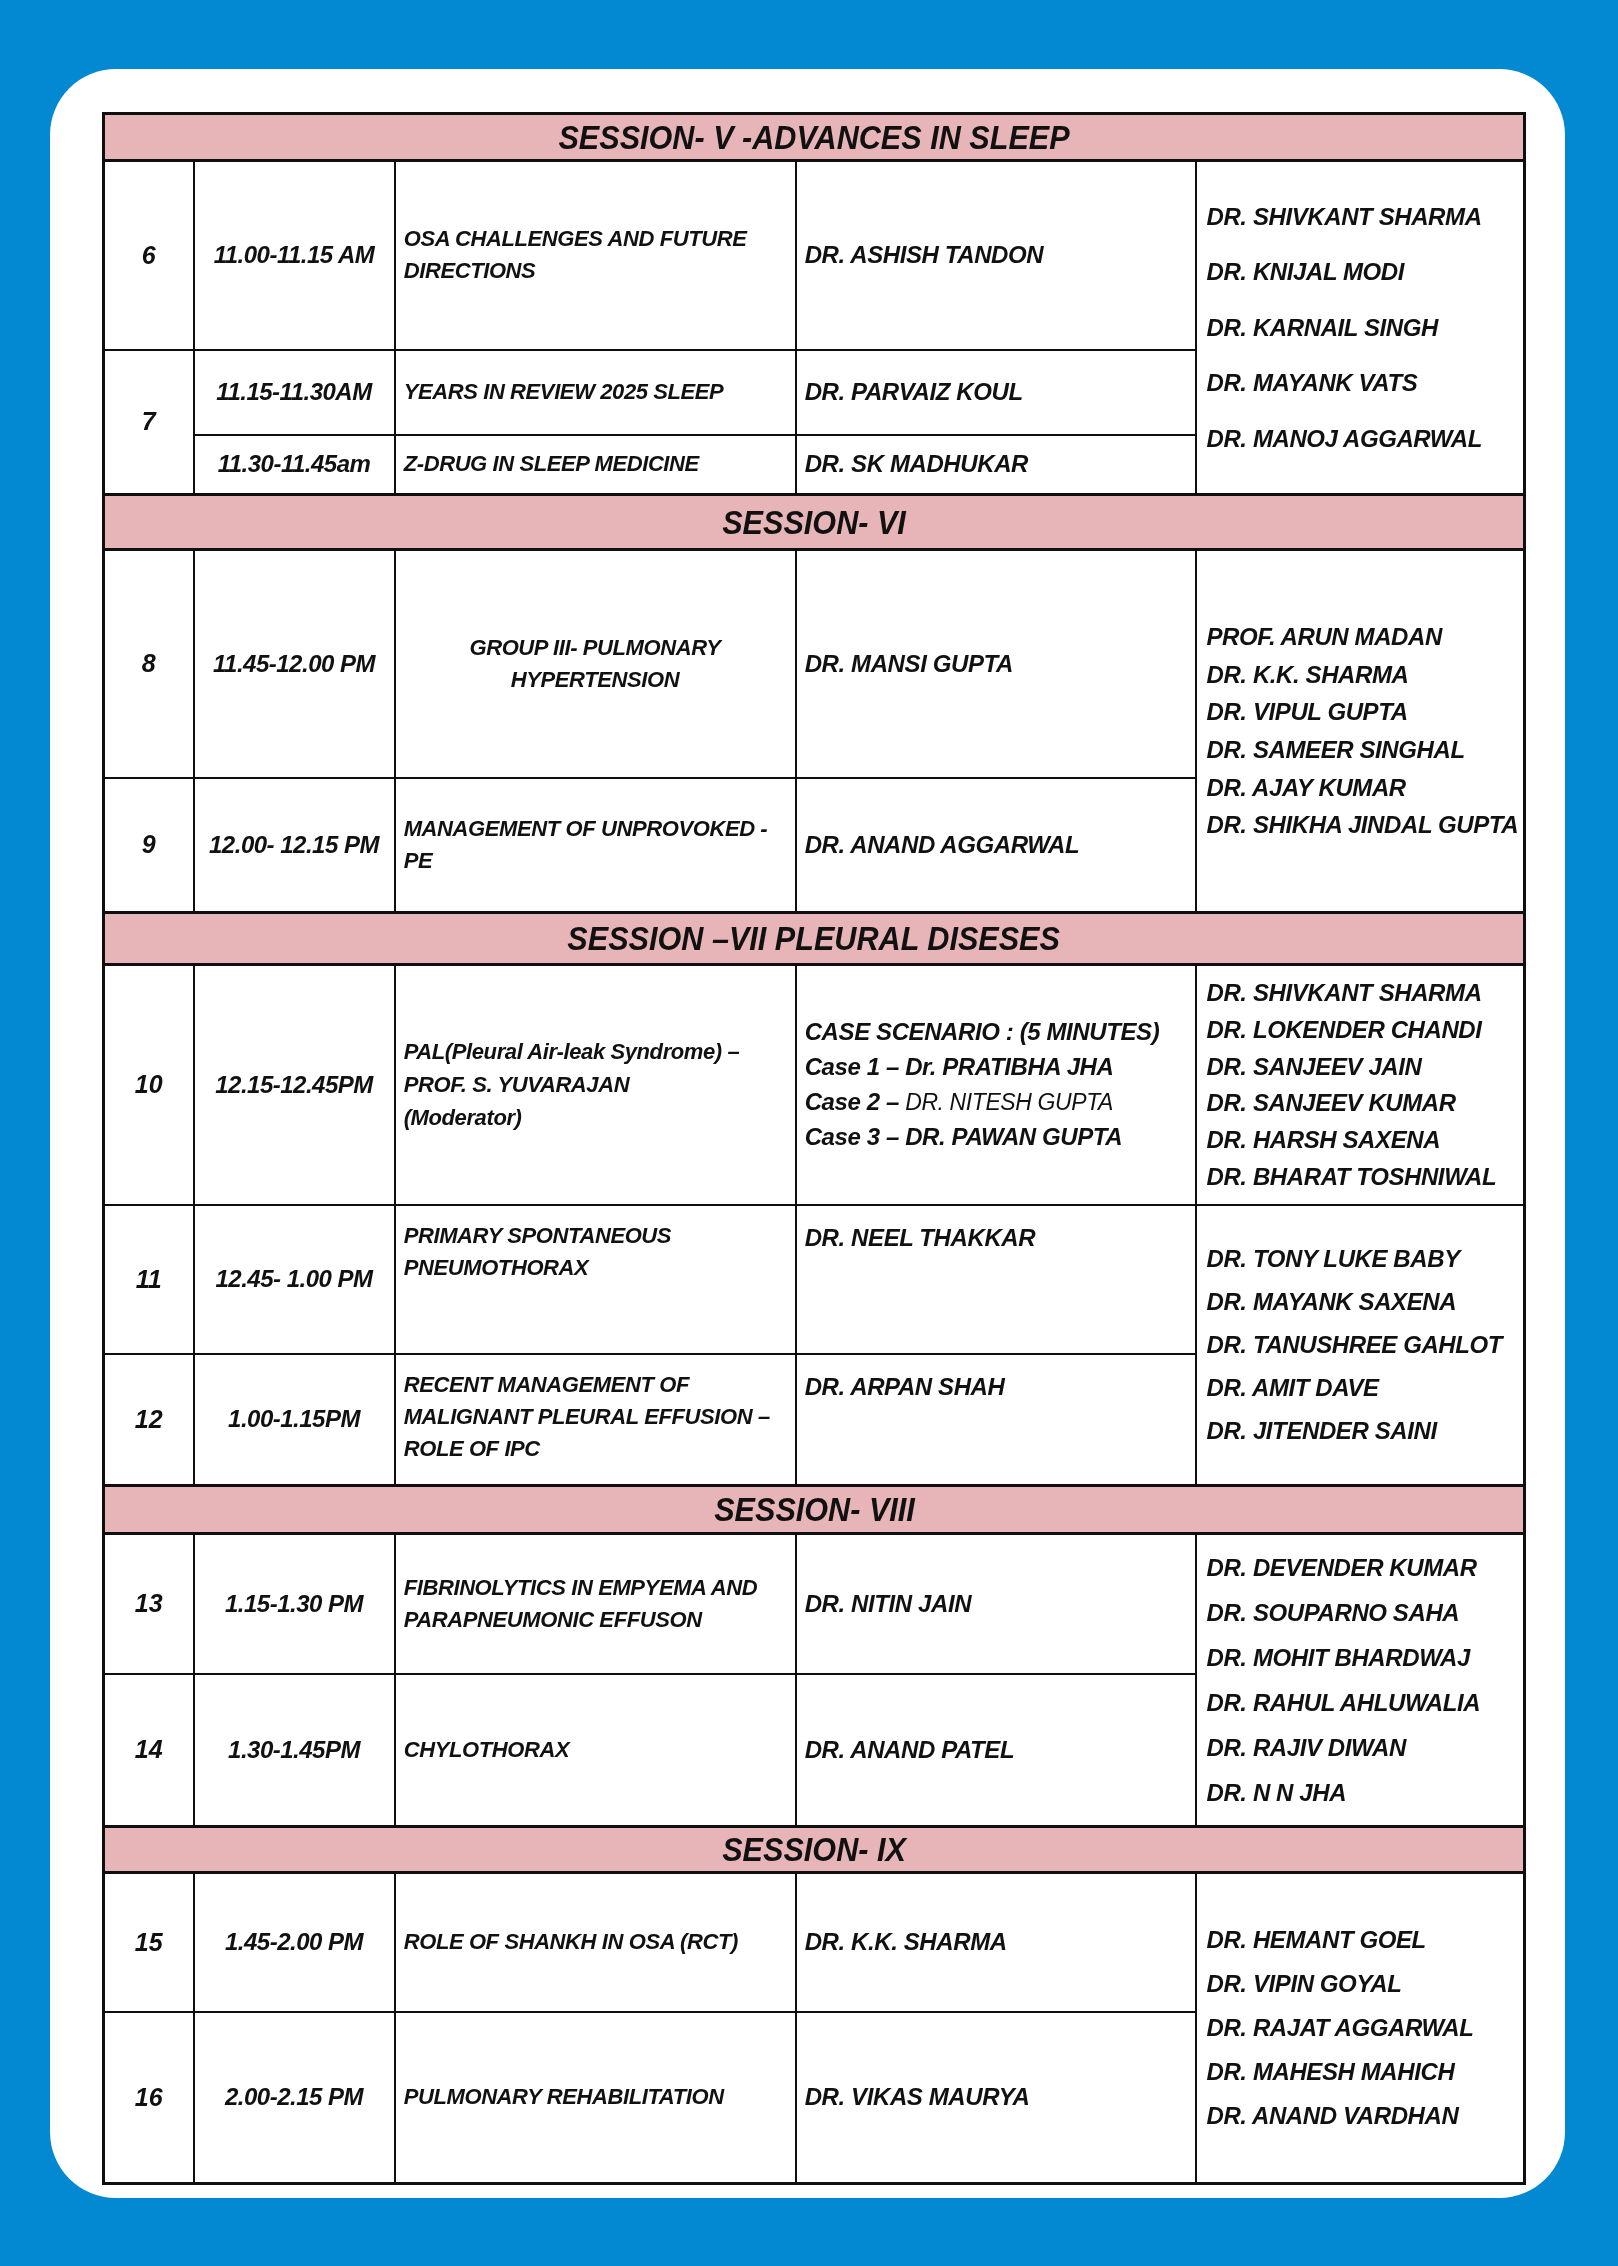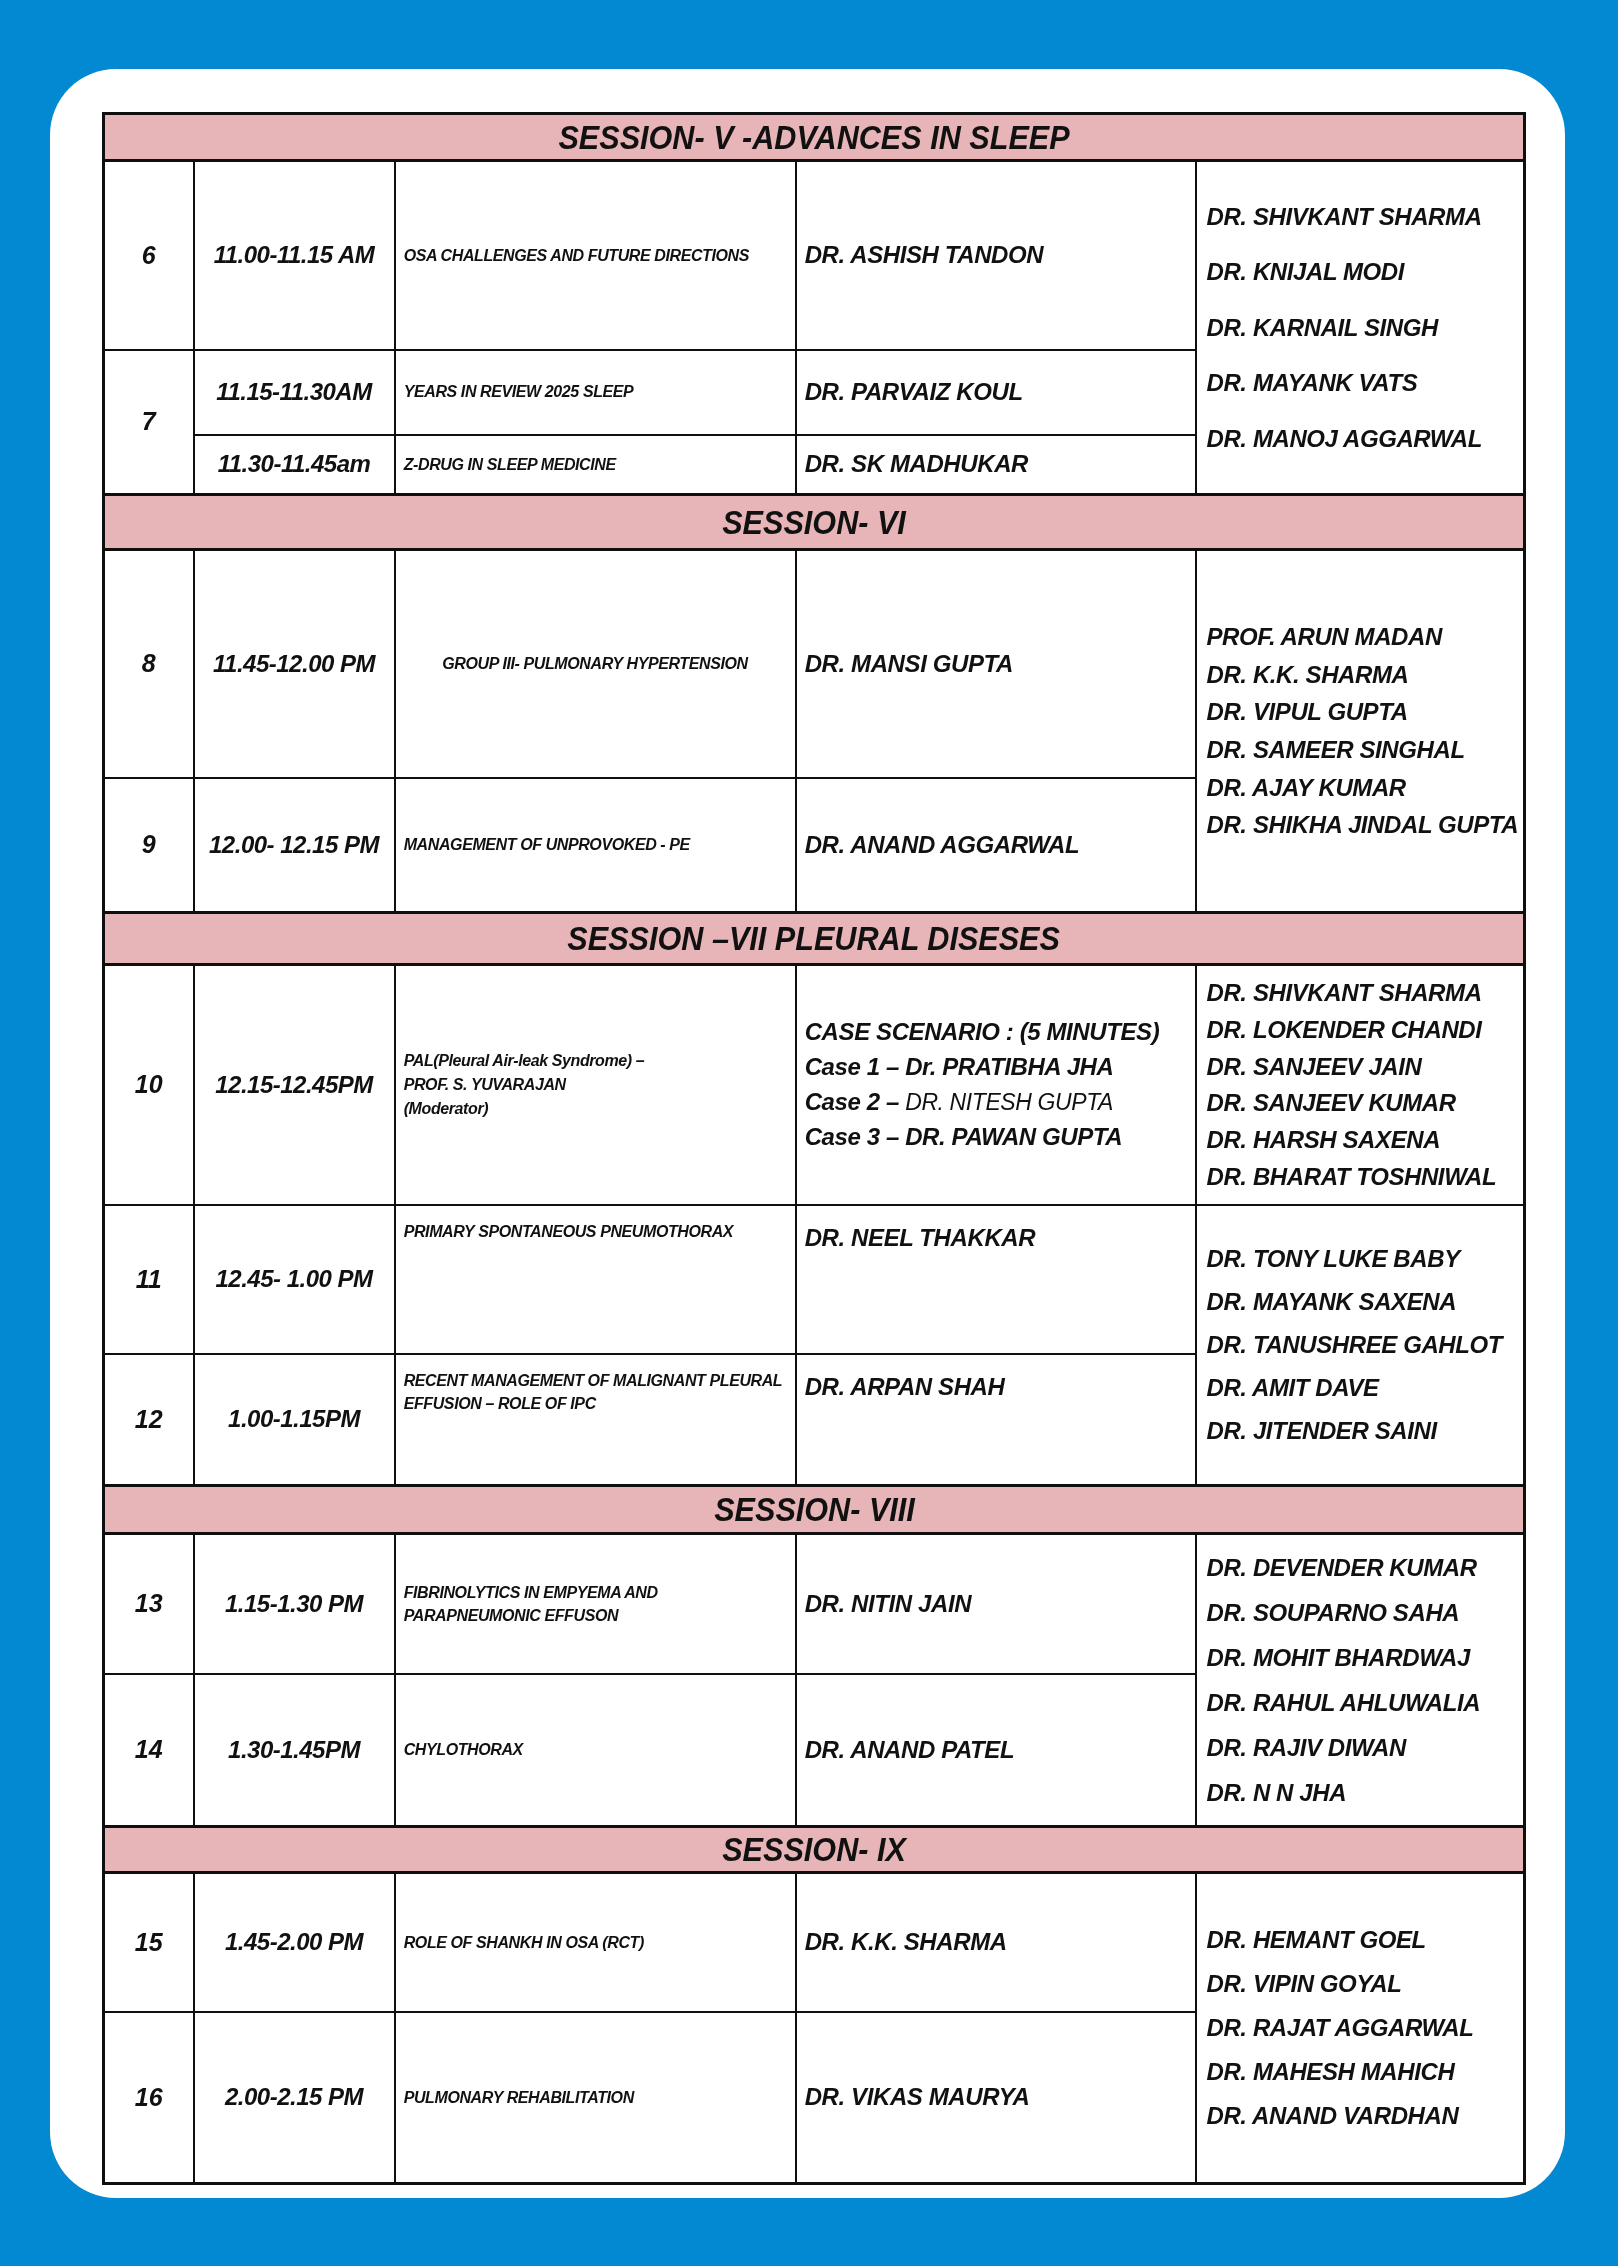--- a/index.html
+++ b/index.html
@@ -30,21 +30,21 @@
     background:#e7b5b7; text-align:center;
     border-top-width:3.7px; border-bottom-width:3.7px;
   }
   .htext {
     display:inline-block; transform:scaleX(0.9); transform-origin:center;
     font-weight:bold; font-size:34px; letter-spacing:0px; white-space:nowrap;
   }
   td.num  { text-align:center; font-weight:bold; font-size:25px; }
   td.time { text-align:center; font-weight:bold; font-size:24px; letter-spacing:-0.5px; padding:0 1.8px; white-space:nowrap; }
   td.topic {
-    font-weight:bold; font-size:16px; letter-spacing:-0.4px;
+    font-weight:bold; font-size:22px; letter-spacing:-0.4px;
     padding:5.5px 7.3px 5.5px 8.2px; line-height:1.45;
   }
   td.topic.center { text-align:center; padding:5.5px 22px; }
   td.speaker {
     font-weight:bold; font-size:24px; letter-spacing:-0.4px;
     padding:5.5px 5.5px 5.5px 8.2px; line-height:1.5;
   }
   td.vtop { vertical-align:top; padding-top:14.6px; }
   td.panel { vertical-align:middle; }
   .pwrap {

